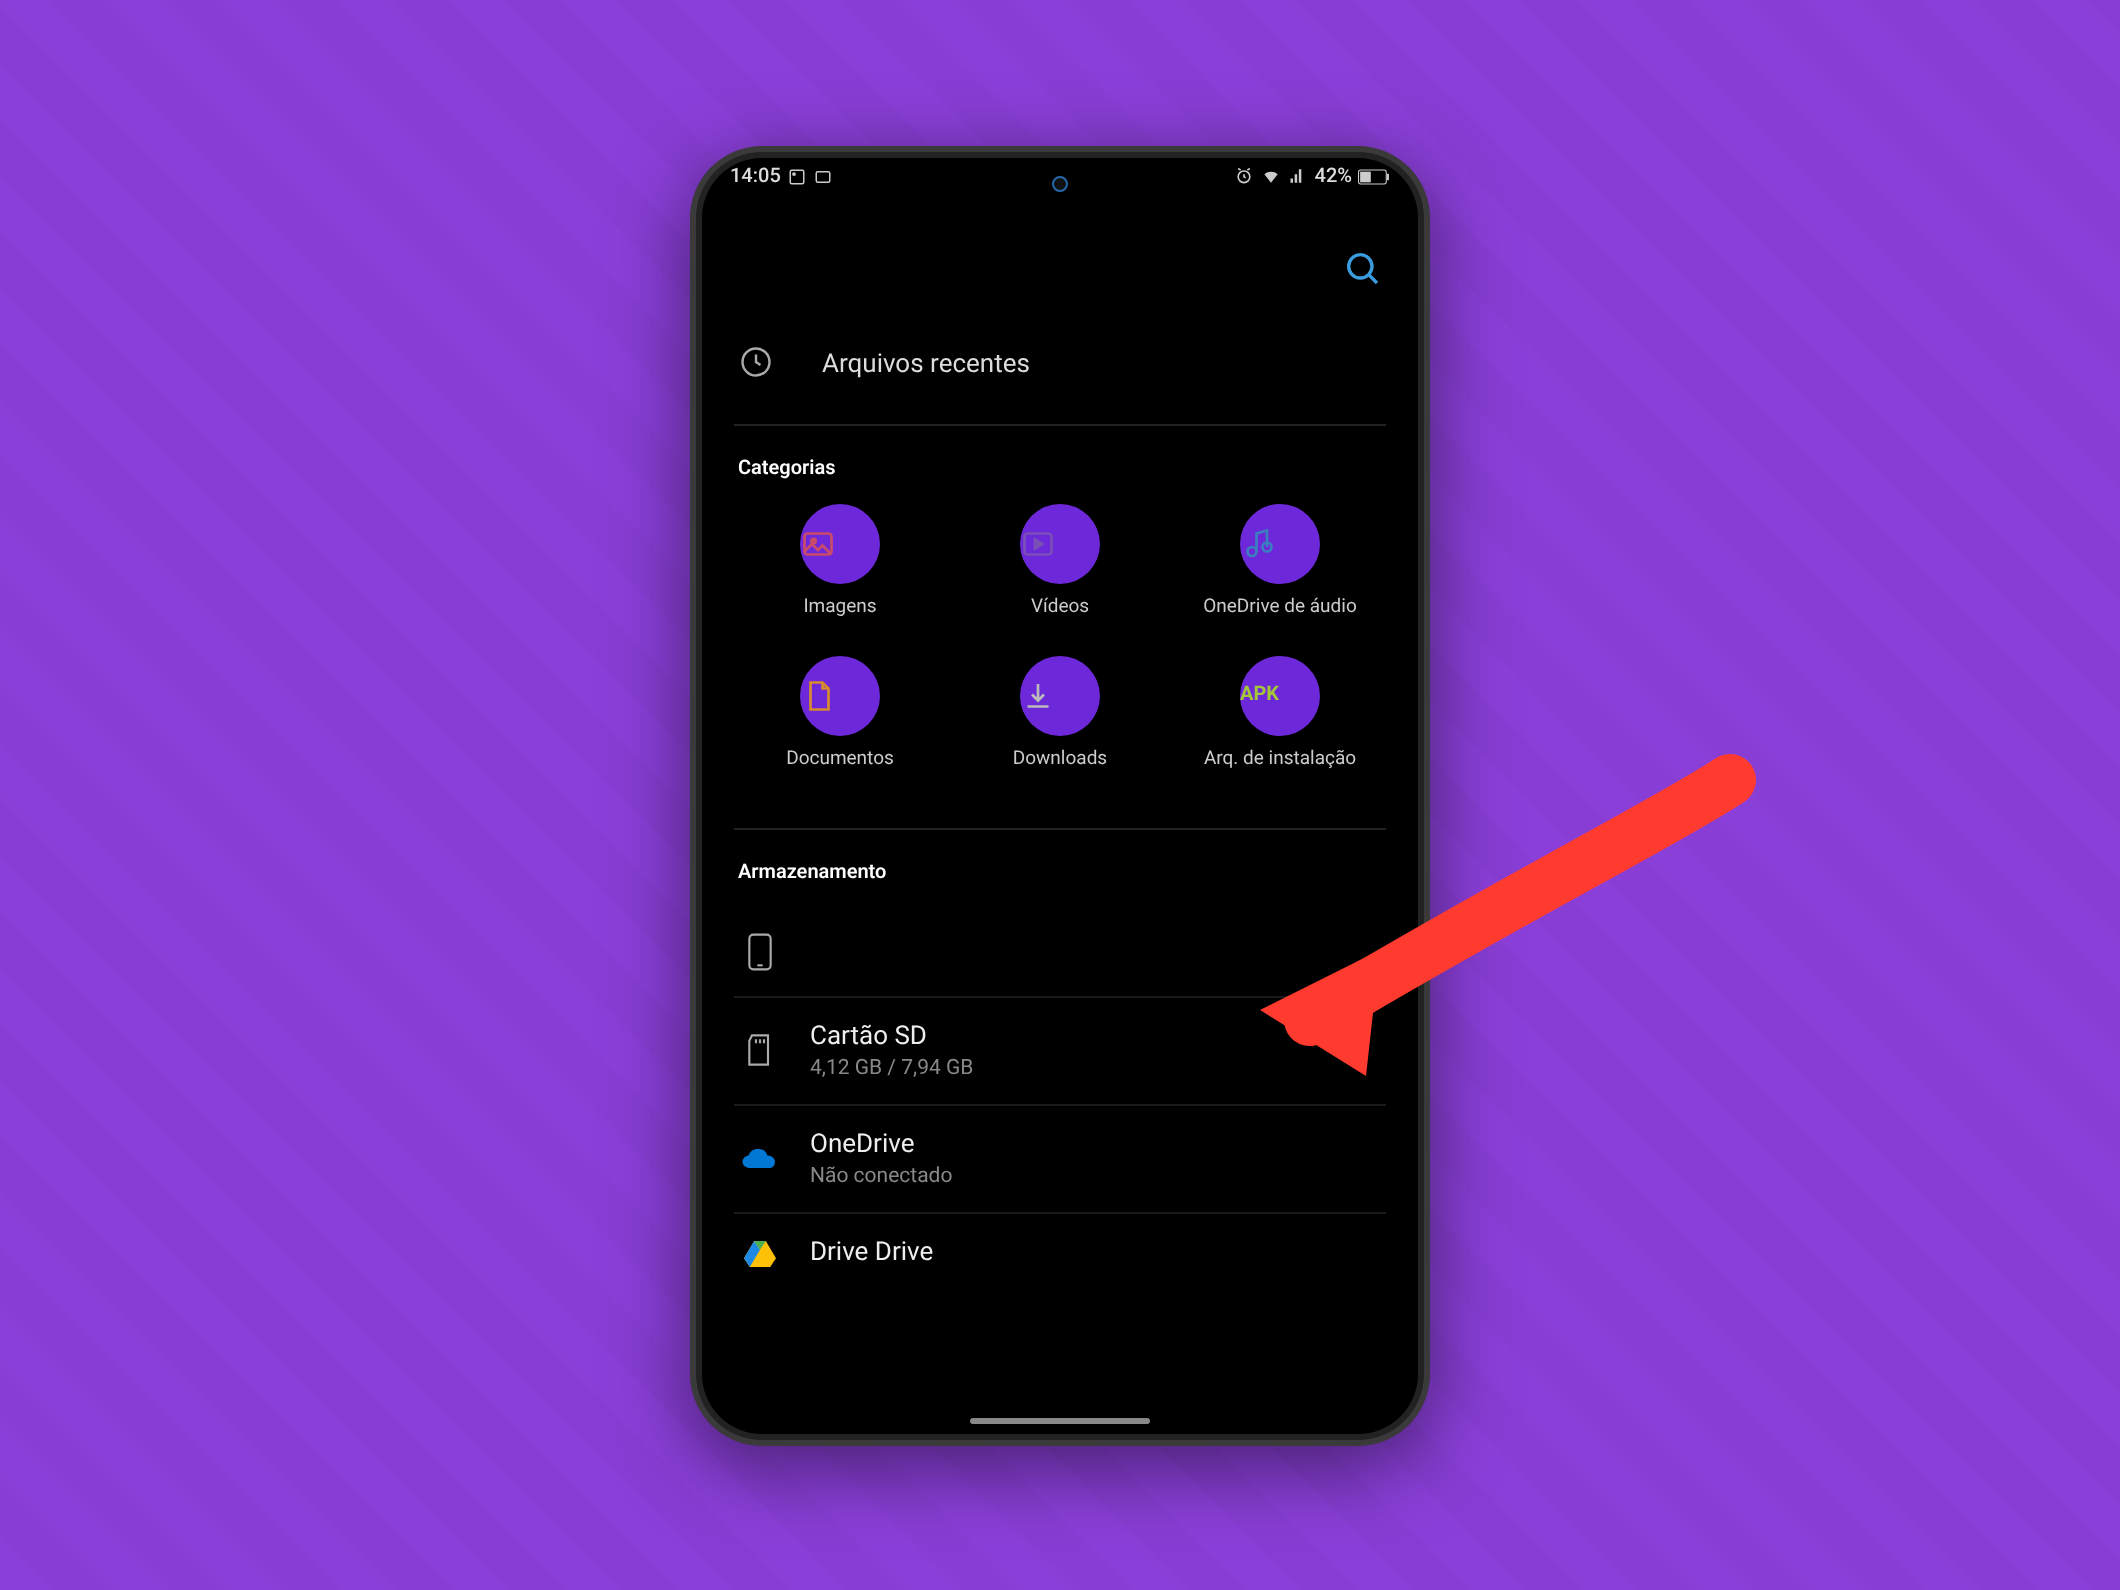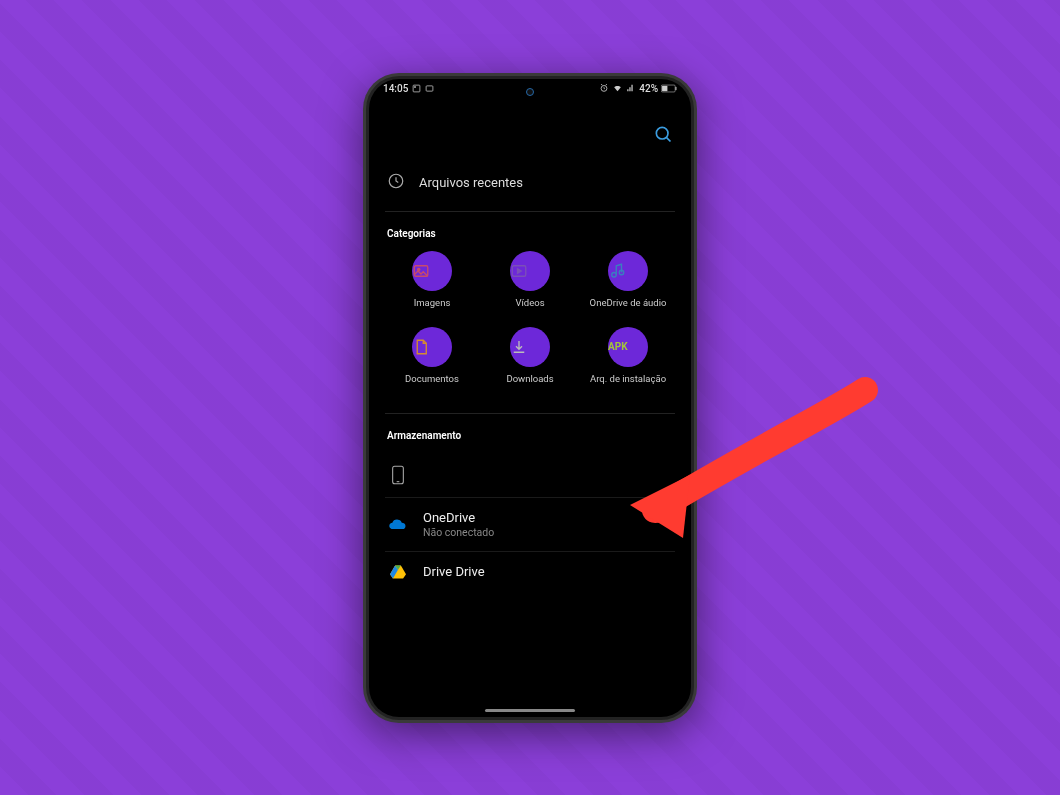--- a/index.html
+++ b/index.html
@@ -16,21 +16,21 @@
   inset: 0;
   opacity: 0.08;
   background-image: repeating-linear-gradient(45deg, transparent, transparent 20px, rgba(0,0,0,0.3) 20px, rgba(0,0,0,0.3) 40px);
   pointer-events: none;
 }
 .phone-frame {
   position: absolute;
   left: 50%;
   top: 50%;
   transform: translate(-50%, -50%);
-  width: 334px;
+  width: 370px;
   height: 650px;
   background: #3a3a3a;
   border-radius: 36px;
   padding: 3px;
   box-shadow: 0 10px 40px rgba(0,0,0,0.5);
 }
 .phone-inner {
   width: 100%;
   height: 100%;
   background: #222;
@@ -71,21 +71,21 @@
 .app-bar {
   display: flex;
   justify-content: flex-end;
   padding: 28px 18px 10px;
 }
 .search-btn { color: #3b9de0; }
 .content { padding: 0 16px; }
 .recent-row {
   display: flex;
   align-items: center;
-  gap: 14px;
+  gap: 24px;
   padding: 14px 2px 18px;
   border-bottom: 1px solid #222;
   font-size: 13px;
   color: #ddd;
 }
 .section-title {
   font-size: 10px;
   font-weight: 600;
   padding: 16px 2px 12px;
 }
@@ -296,20 +296,32 @@
 
           <div class="storage-item">
             <div class="storage-icon">
               <svg width="16" height="20" viewBox="0 0 24 30" fill="none" stroke="#aaa" stroke-width="1.6">
                   <rect x="4" y="2" width="16" height="26" rx="3"></rect>
                   <path d="M10 25h4"></path>
                 </svg>
             </div>
           </div>
 
+          <div class="storage-item">
+            <div class="storage-icon">
+              <svg width="16" height="18" viewBox="0 0 24 26" fill="none" stroke="#aaa" stroke-width="1.6">
+                  <path d="M6 2h12v22H4V6l2-4z"></path>
+                  <path d="M9 5v3M12 5v3M15 5v3"></path>
+                </svg>
+            </div>
+            <div class="storage-text">
+              <div class="storage-title">Cartão SD</div>
+              <div class="storage-sub">4,12 GB / 7,94 GB</div>
+            </div>
+          </div>
 
           <div class="storage-item">
             <div class="storage-icon onedrive-cloud">
               <svg width="20" height="14" viewBox="0 0 32 20" fill="#0078d4">
                   <path d="M24 18H8c-3 0-6-2-6-5s3-5 5-5c1-4 5-6 9-5 3 0 5 2 6 5 3 0 6 2 6 5s-2 5-4 5z"></path>
                 </svg>
             </div>
             <div class="storage-text">
               <div class="storage-title">OneDrive</div>
               <div class="storage-sub">Não conectado</div>

